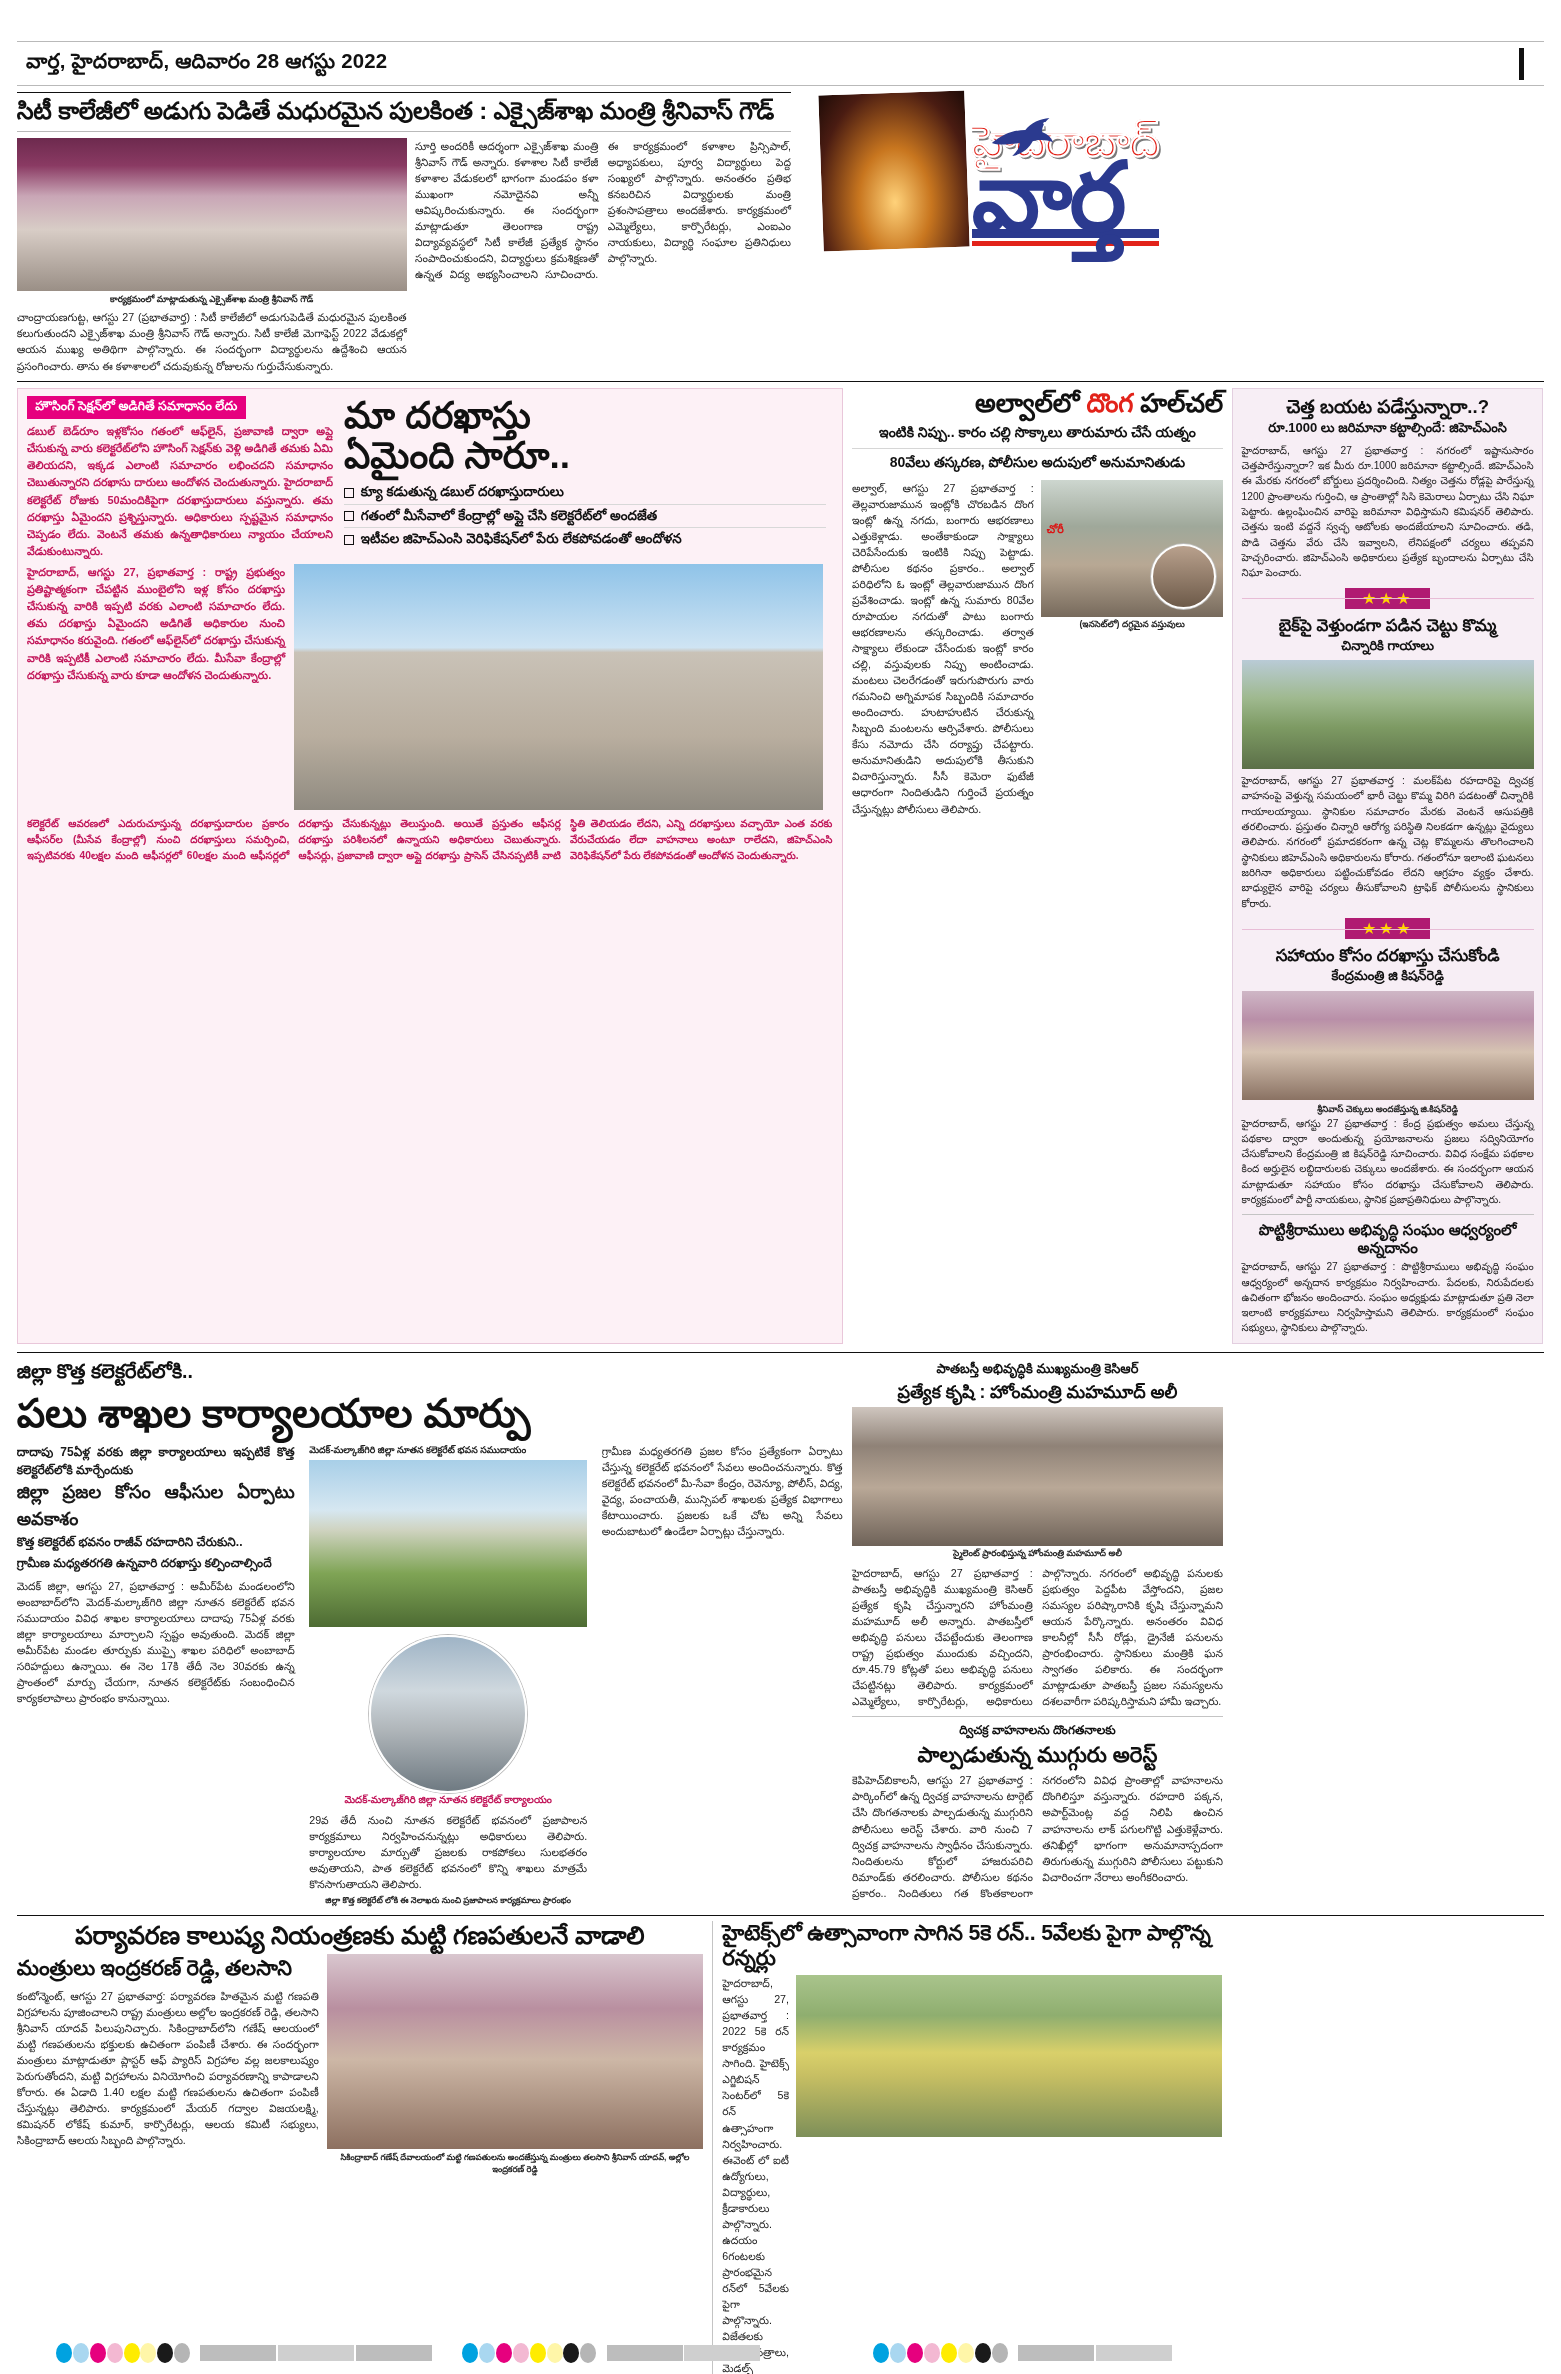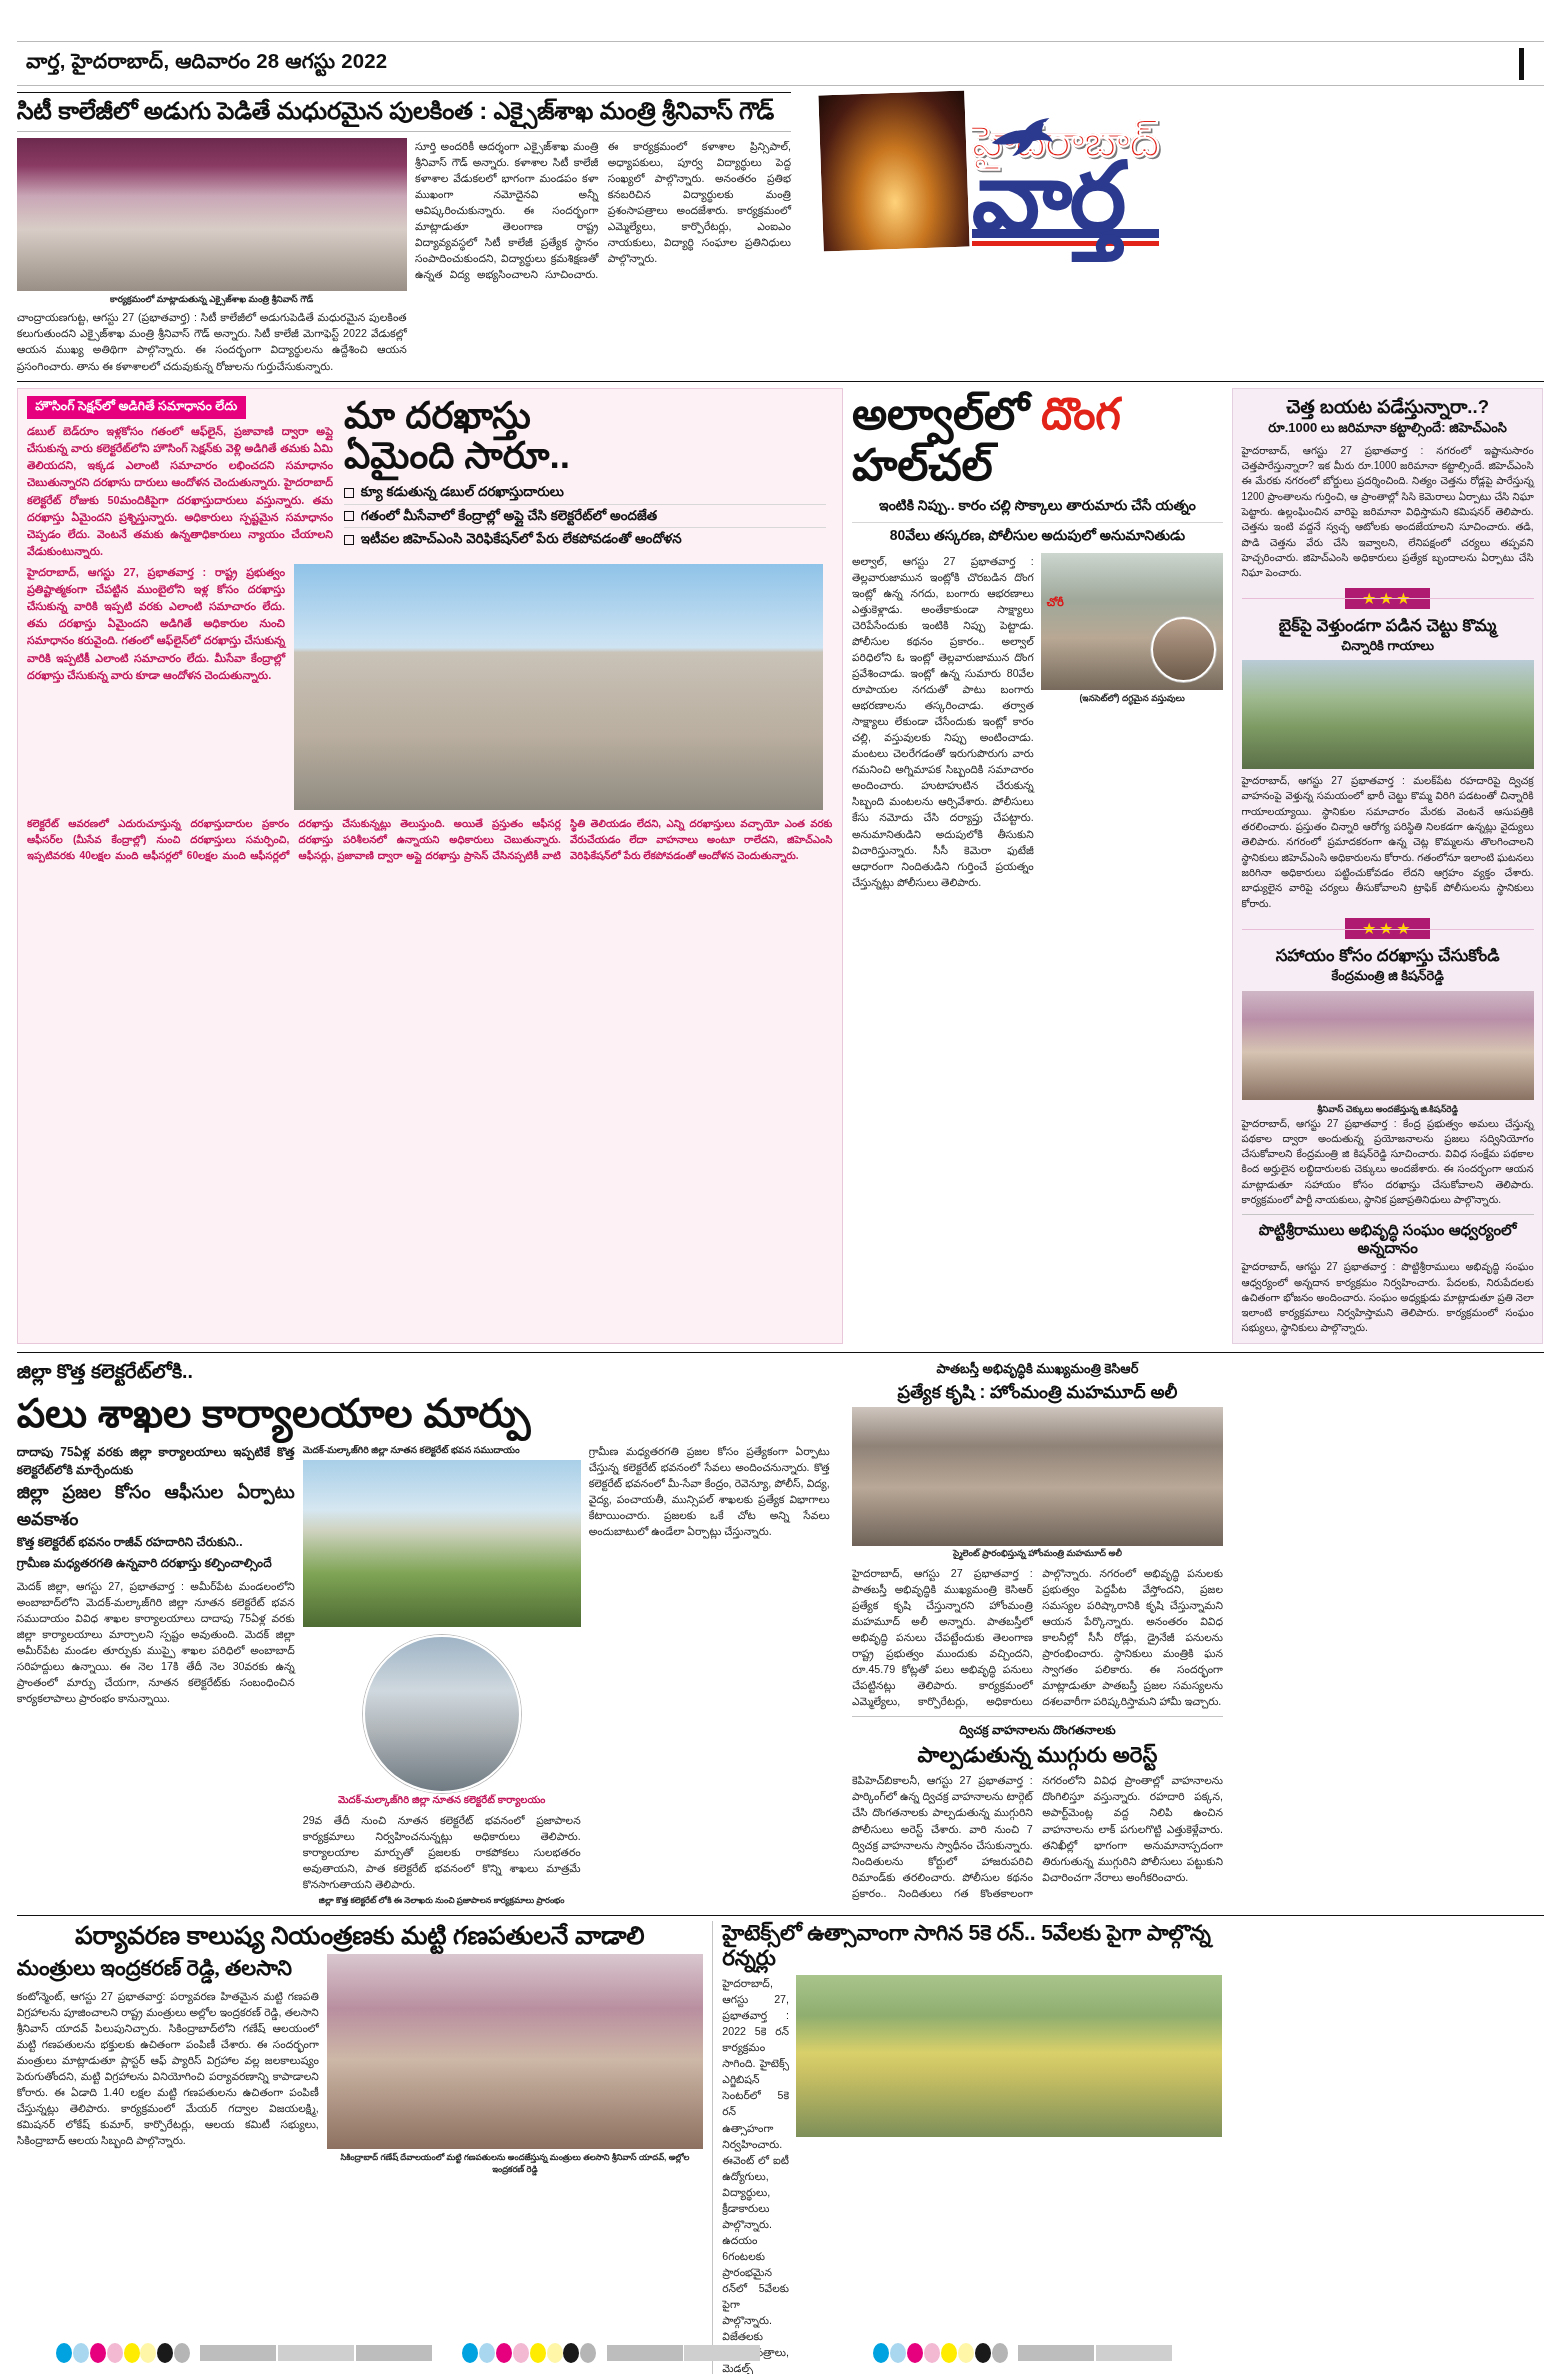--- a/index.html
+++ b/index.html
@@ -221,21 +221,21 @@
         </div>
       </div>
 
       <div class="three-col pink-text" style="margin-top:5.6px;font-size:10.2px;">కలెక్టరేట్ ఆవరణలో ఎదురుచూస్తున్న దరఖాస్తుదారుల ప్రకారం ఆఫీసర్‌ల (మీసేవ కేంద్రాల్లో) నుంచి దరఖాస్తులు సమర్పించి, ఇప్పటివరకు 40లక్షల మంది ఆఫీసర్లలో 60లక్షల మంది ఆఫీసర్లలో దరఖాస్తు చేసుకున్నట్లు తెలుస్తుంది. అయితే ప్రస్తుతం ఆఫీసర్ల దరఖాస్తు పరిశీలనలో ఉన్నాయని అధికారులు చెబుతున్నారు. ఆఫీసర్లు, ప్రజావాణి ద్వారా అప్లై దరఖాస్తు ప్రాసెస్ చేసినప్పటికీ వాటి స్థితి తెలియడం లేదని, ఎన్ని దరఖాస్తులు వచ్చాయో ఎంత వరకు వేరుచేయడం లేదా వాహనాలు అంటూ రాలేదని, జిహెచ్‌ఎంసి వెరిఫికేషన్‌లో పేరు లేకపోవడంతో ఆందోళన చెందుతున్నారు.</div>
     </div>
 
     <div class="col" style="width:691px;">
       <div class="grid" style="gap:9.3px;">
 
         <div style="width:371px;">
-          <h1 class="head" style="font-size:44px;text-align:left;margin:0 0 5.6px;">
+          <h1 class="head" style="font-size:26px;text-align:right;margin:0 0 5.6px;">
             <span>అల్వాల్‌లో </span><span class="red">దొంగ </span><span>హల్‌చల్</span>
           </h1>
           <div class="subhead">ఇంటికి నిప్పు.. కారం చల్లి సొక్కాలు తారుమారు చేసే యత్నం</div>
           <div class="thin-h"></div>
           <div class="subhead">80వేలు తస్కరణ, పోలీసుల అదుపులో అనుమానితుడు</div>
           <div class="grid" style="gap:7.4px;margin-top:5.6px;">
             <div style="width:182px;" class="body-text">అల్వాల్, ఆగస్టు 27 ప్రభాతవార్త : తెల్లవారుజామున ఇంట్లోకి చొరబడిన దొంగ ఇంట్లో ఉన్న నగదు, బంగారు ఆభరణాలు ఎత్తుకెళ్లాడు. అంతేకాకుండా సాక్ష్యాలు చెరిపేసేందుకు ఇంటికి నిప్పు పెట్టాడు. పోలీసుల కథనం ప్రకారం.. అల్వాల్ పరిధిలోని ఓ ఇంట్లో తెల్లవారుజామున దొంగ ప్రవేశించాడు. ఇంట్లో ఉన్న సుమారు 80వేల రూపాయల నగదుతో పాటు బంగారు ఆభరణాలను తస్కరించాడు. తర్వాత సాక్ష్యాలు లేకుండా చేసేందుకు ఇంట్లో కారం చల్లి, వస్తువులకు నిప్పు అంటించాడు. మంటలు చెలరేగడంతో ఇరుగుపొరుగు వారు గమనించి అగ్నిమాపక సిబ్బందికి సమాచారం అందించారు. హుటాహుటిన చేరుకున్న సిబ్బంది మంటలను ఆర్పివేశారు. పోలీసులు కేసు నమోదు చేసి దర్యాప్తు చేపట్టారు. అనుమానితుడిని అదుపులోకి తీసుకుని విచారిస్తున్నారు. సీసీ కెమెరా ఫుటేజీ ఆధారంగా నిందితుడిని గుర్తించే ప్రయత్నం చేస్తున్నట్లు పోలీసులు తెలిపారు.</div>
             <div style="width:182px;">
               <div class="photo ph-theft" style="height:137px;position:relative;">
                 <span style="position:absolute;left:5.6px;top:43px;color:#d11;font-size:11px;font-weight:bold;">చోరీ</span>
@@ -276,21 +276,21 @@
   </div>
 
   <div class="divider-h" style="border-top:1.9px solid #111;margin:7.4px 0 5.6px;"></div>
 
   <div class="grid" style="align-items:flex-start;">
 
     <div class="col" style="width:826px;">
       <div class="kicker" style="font-size:19.5px;">జిల్లా కొత్త కలెక్టరేట్‌లోకి..</div>
       <h1 class="head" style="font-size:40px;margin:0 0 5.6px;">పలు శాఖల కార్యాలయాల మార్పు</h1>
 
-      <div class="grid" style="gap:8px;">
+      <div class="grid" style="gap:8px;justify-content:space-between;">
         <div style="width:278px;">
           <div class="body-text" style="font-size:12px;font-weight:bold;line-height:1.5;">దాదాపు 75ఏళ్ల వరకు జిల్లా కార్యాలయాలు ఇప్పటికే కొత్త కలెక్టరేట్‌లోకి మార్చేందుకు</div>
           <div class="body-text" style="font-size:18px;font-weight:bold;line-height:1.5;">జిల్లా ప్రజల కోసం ఆఫీసుల ఏర్పాటు అవకాశం</div>
           <div class="body-text" style="font-size:12px;font-weight:bold;line-height:1.5;">కొత్త కలెక్టరేట్ భవనం రాజీవ్ రహదారిని చేరుకుని..</div>
           <div class="body-text" style="font-size:12px;font-weight:bold;line-height:1.5;margin-top:3.7px;">గ్రామీణ మధ్యతరగతి ఉన్నవారి దరఖాస్తు కల్పించాల్సిందే</div>
           <div class="body-text" style="margin-top:5.6px;">మెదక్ జిల్లా, ఆగస్టు 27, ప్రభాతవార్త : అమీర్‌పేట మండలంలోని అంబాబాద్‌లోని మెదక్-మల్కాజ్‌గిరి జిల్లా నూతన కలెక్టరేట్ భవన సముదాయం వివిధ శాఖల కార్యాలయాలు దాదాపు 75ఏళ్ల వరకు జిల్లా కార్యాలయాలు మార్చాలని స్పష్టం అవుతుంది. మెదక్ జిల్లా అమీర్‌పేట మండల తూర్పుకు ముప్పై శాఖల పరిధిలో అంబాబాద్ సరిహద్దులు ఉన్నాయి. ఈ నెల 17కి తేదీ నెల 30వరకు ఉన్న ప్రాంతంలో మార్పు చేయగా, నూతన కలెక్టరేట్‌కు సంబంధించిన కార్యకలాపాలు ప్రారంభం కానున్నాయి.</div>
         </div>
 
         <div style="width:278px;position:relative;">
           <div class="caption" style="text-align:left;font-size:9.3px;">మెదక్-మల్కాజ్‌గిరి జిల్లా నూతన కలెక్టరేట్ భవన సముదాయం</div>

